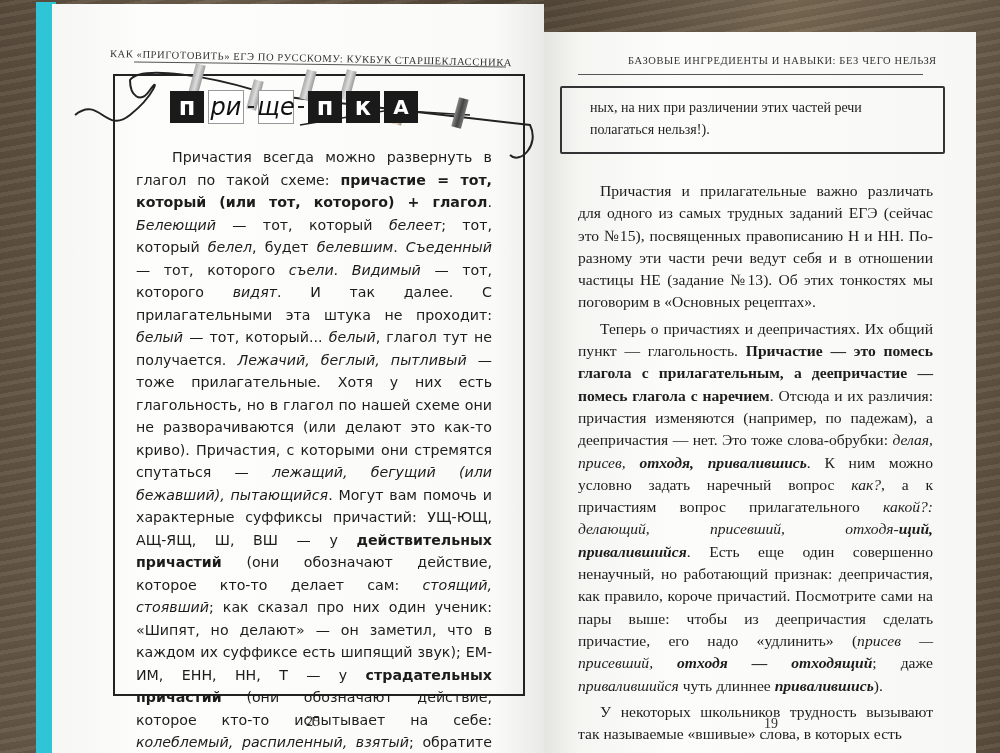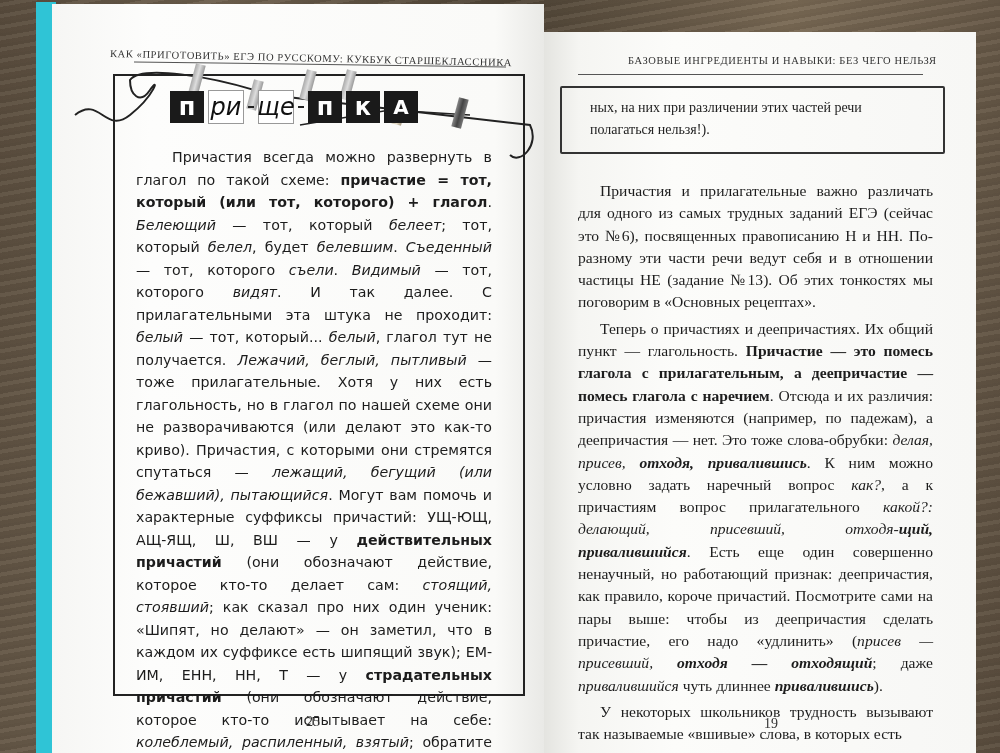--- a/index.html
+++ b/index.html
@@ -73,18 +73,18 @@
 
 <div class="pagenum" style="left:306px;top:714px;">25</div>
 
 <div class="running-head rh-right">БАЗОВЫЕ ИНГРЕДИЕНТЫ И НАВЫКИ: БЕЗ ЧЕГО НЕЛЬЗЯ</div>
 <div class="rh-line" style="left:578px;top:74px;width:345px;"></div>
 
 <div class="rb"></div>
 <div class="rb-text">ных, на них при различении этих частей речи полагаться нельзя!).</div>
 
 <div class="rtext">
-  <p><span>Причастия и прилагательные важно различать для одного из самых трудных заданий ЕГЭ (сейчас это №6), посвященных правописанию Н и НН. По-разному эти части речи ведут себя и в отношении частицы НЕ (задание №13). Об этих тонкостях мы поговорим в «Основных рецептах».</span></p>
+  <p><span>Причастия и прилагательные важно различать для одного из самых трудных заданий ЕГЭ (сейчас это №15), посвященных правописанию Н и НН. По-разному эти части речи ведут себя и в отношении частицы НЕ (задание №13). Об этих тонкостях мы поговорим в «Основных рецептах».</span></p>
   <p style="margin-top:4px;"><span>Теперь о причастиях и деепричастиях. Их общий пункт — глагольность. </span><span style="font-weight: bold;">Причастие — это помесь глагола с прилагательным, а деепричастие — помесь глагола с наречием</span><span>. Отсюда и их различия: причастия изменяются (например, по падежам), а деепричастия — нет. Это тоже слова-обрубки: </span><span style="font-style: italic;">делая, присев, </span><span style="font-weight: bold; font-style: italic;">отходя, привалившись</span><span>. К ним можно условно задать наречный вопрос </span><span style="font-style: italic;">как?</span><span>, а к причастиям вопрос прилагательного </span><span style="font-style: italic;">какой?: делающий, присевший, отходя</span><span>-</span><span style="font-weight: bold; font-style: italic;">щий, привалившийся</span><span>. Есть еще один совершенно ненаучный, но работающий признак: деепричастия, как правило, короче причастий. Посмотрите сами на пары выше: чтобы из деепричастия сделать причастие, его надо «удлинить» (</span><span style="font-style: italic;">присев — присевший, </span><span style="font-weight: bold; font-style: italic;">отходя — отходящий</span><span>; даже </span><span style="font-style: italic;">привалившийся</span><span> чуть длиннее </span><span style="font-weight: bold; font-style: italic;">привалившись</span><span>).</span></p>
   <p style="margin-top:4px;"><span>У некоторых школьников трудность вызывают так называемые «вшивые» слова, в которых есть</span></p>
 </div>
 
 <div class="pagenum" style="left:764px;top:716px;">19</div>
 
 </body></html>

